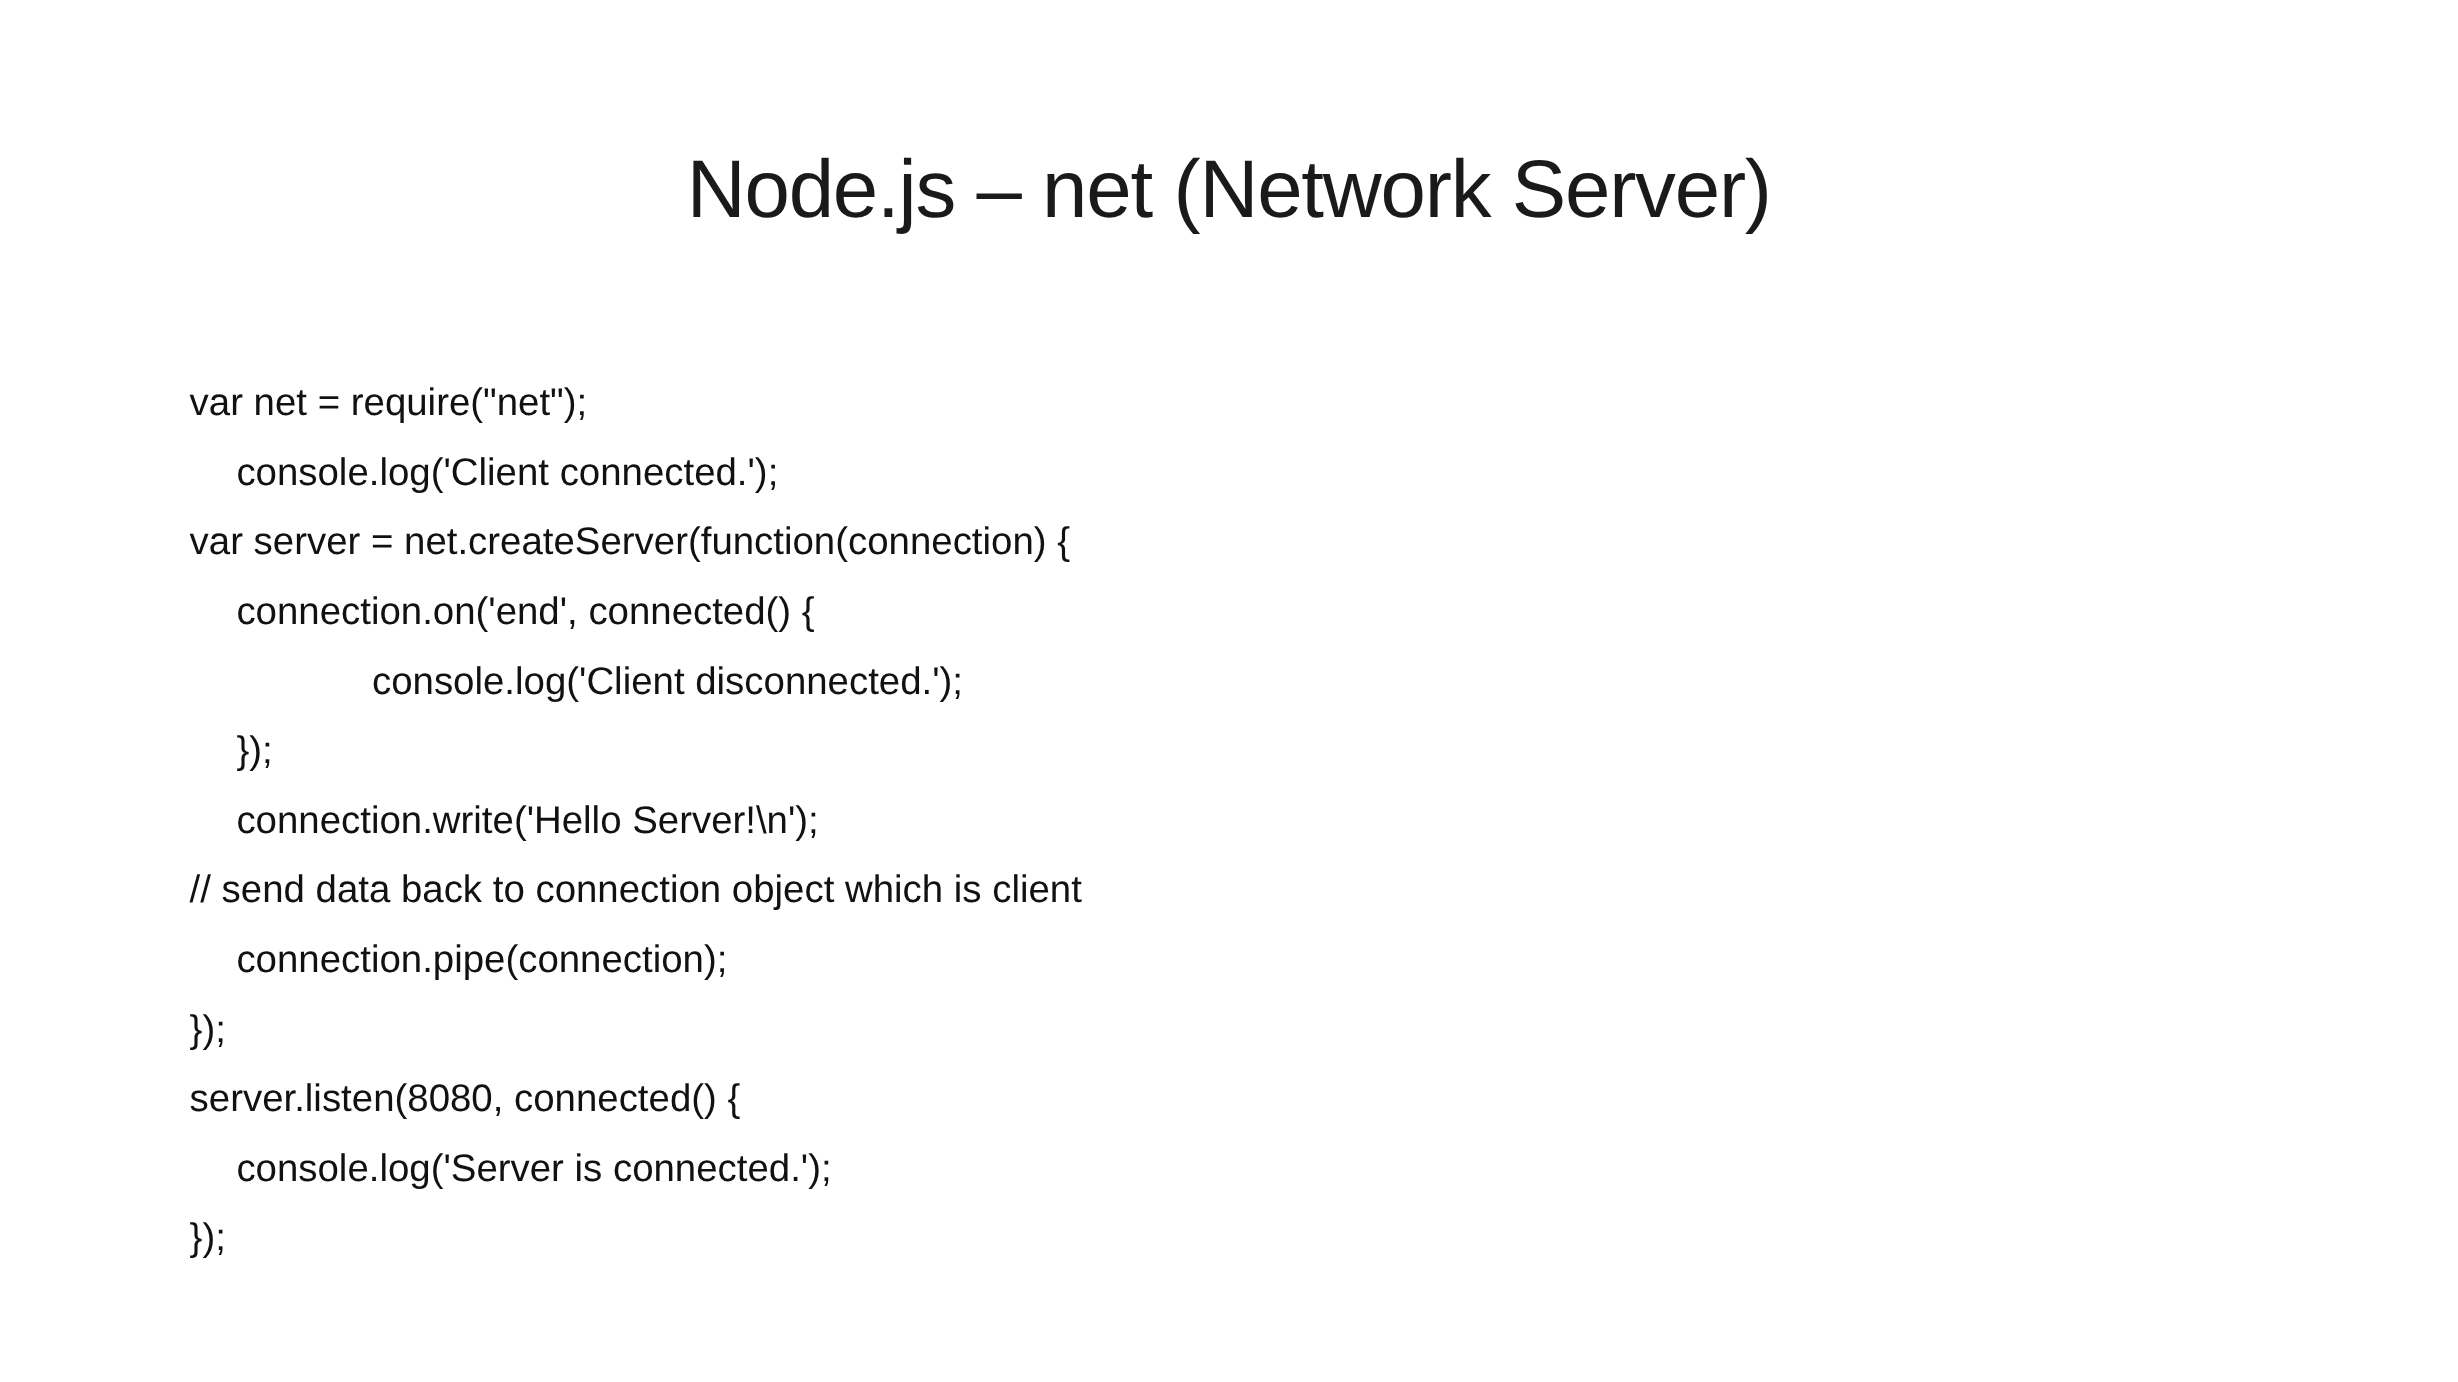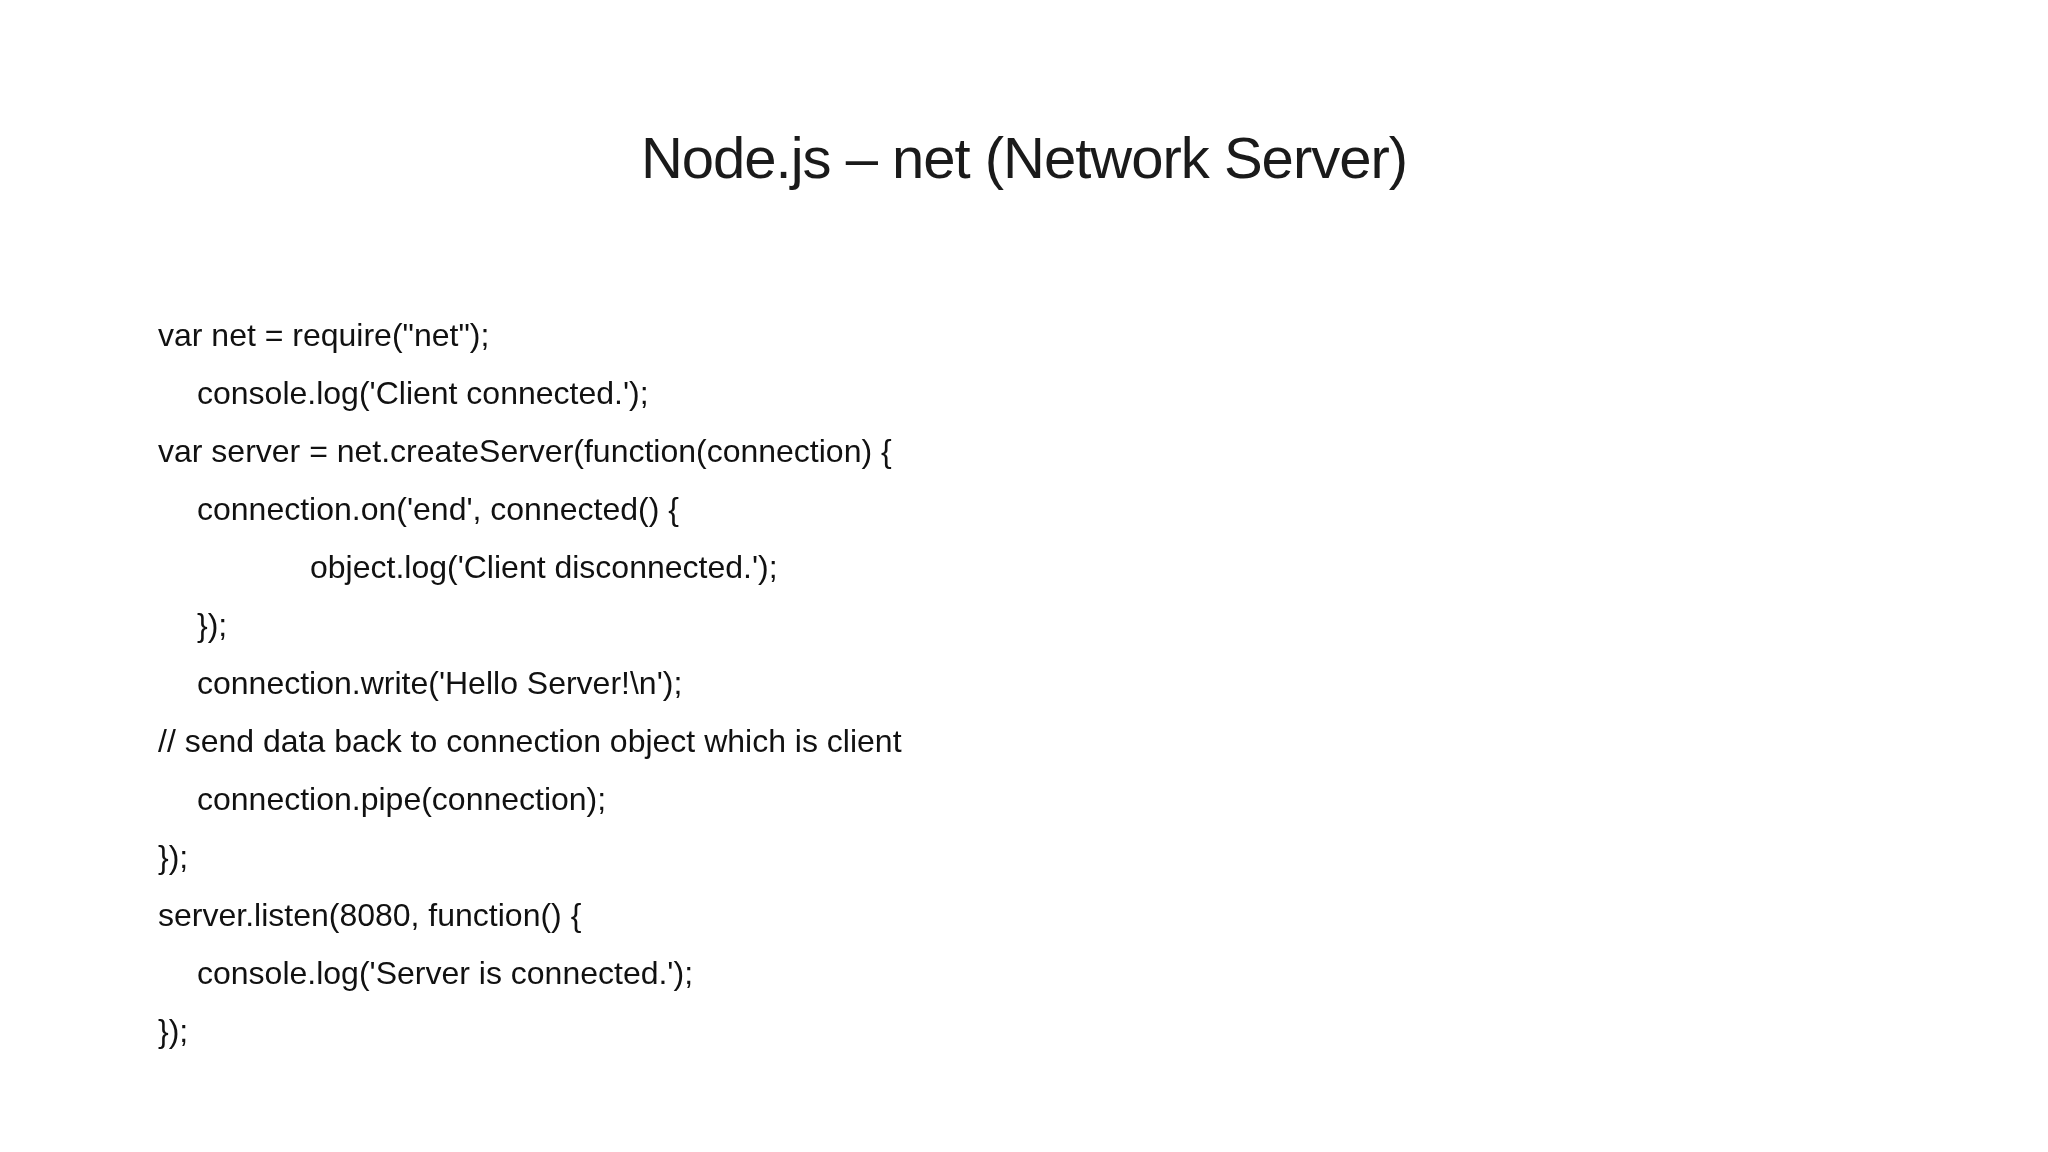--- a/index.html
+++ b/index.html
@@ -17,21 +17,21 @@
   }
   .slide-title {
     position: absolute;
     top: 104px;
     left: 0;
     right: 0;
     margin: 0;
     text-align: center;
     font-family: "Liberation Sans", sans-serif;
     font-weight: 300;
-    font-size: 58px;
+    font-size: 68px;
     line-height: 108px;
     letter-spacing: -1px;
     color: #1a1a1a;
     white-space: nowrap;
   }
   .code-block {
     position: absolute;
     left: 158px;
     top: 306px;
     font-family: "Liberation Sans", sans-serif;
@@ -50,23 +50,23 @@
 </head>
 <body>
 
 <div class="slide">
   <h1 class="slide-title">Node.js – net (Network Server)</h1>
   <div class="code-block">
       <div class="code-line indent-0">var net = require("net");</div>
       <div class="code-line indent-1">console.log('Client connected.');</div>
       <div class="code-line indent-0">var server = net.createServer(function(connection) {</div>
       <div class="code-line indent-1">connection.on('end', connected() {</div>
-      <div class="code-line indent-2">object.log('Client disconnected.');</div>
+      <div class="code-line indent-2">console.log('Client disconnected.');</div>
       <div class="code-line indent-1">});</div>
       <div class="code-line indent-1">connection.write('Hello Server!\n');</div>
       <div class="code-line indent-0">// send data back to connection object which is client</div>
       <div class="code-line indent-1">connection.pipe(connection);</div>
       <div class="code-line indent-0">});</div>
-      <div class="code-line indent-0">server.listen(8080, function() {</div>
+      <div class="code-line indent-0">server.listen(8080, connected() {</div>
       <div class="code-line indent-1">console.log('Server is connected.');</div>
       <div class="code-line indent-0">});</div>
     </div>
 </div>
 
 </body></html>

